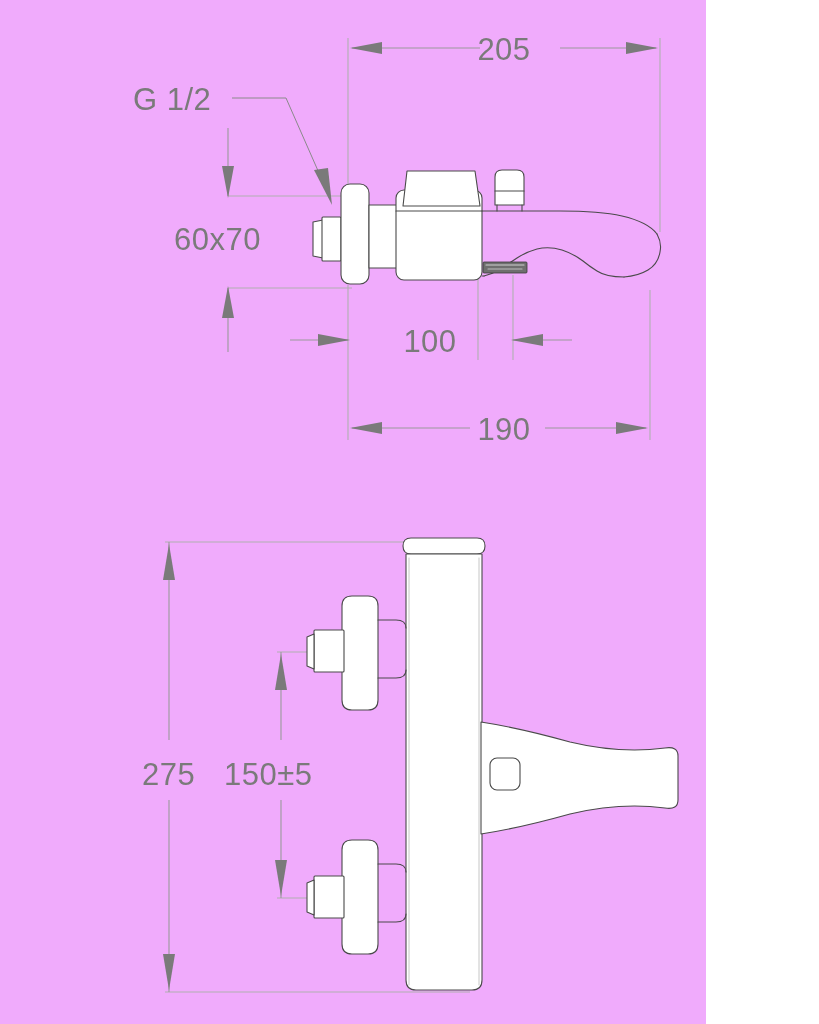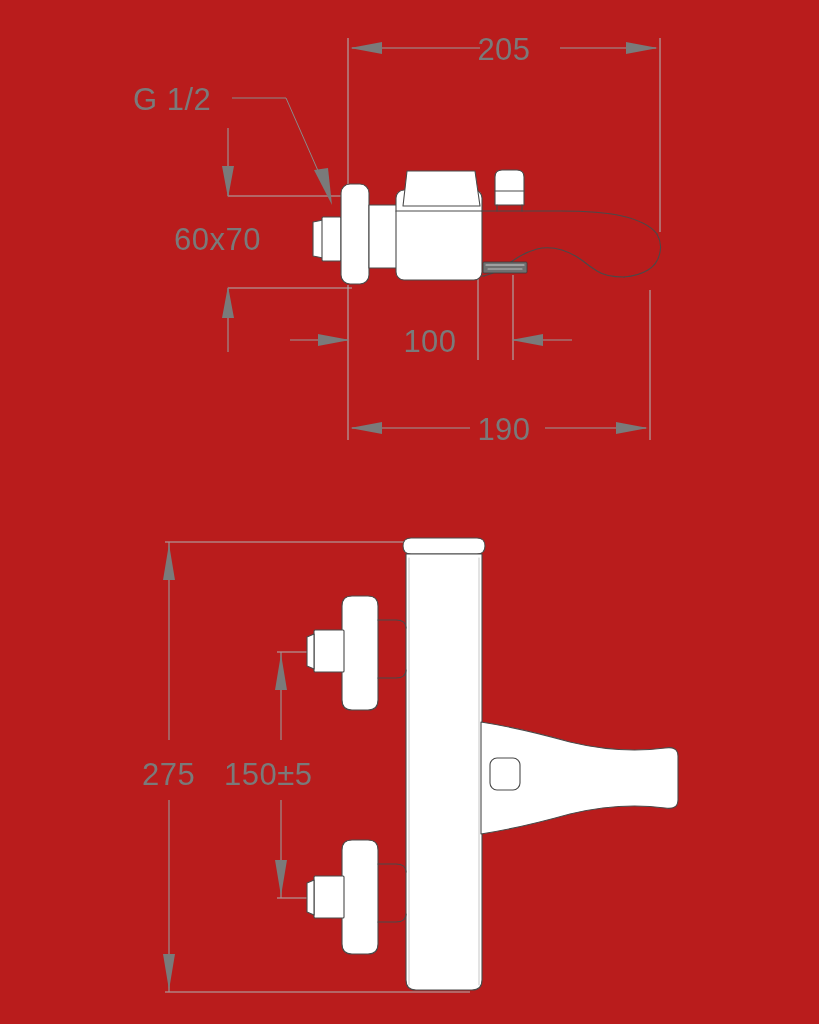--- a/index.html
+++ b/index.html
@@ -9,23 +9,23 @@
     background: #ffffff;
   }
   body {
     width: 819px;
     height: 1024px;
     overflow: hidden;
     font-family: "Liberation Sans", sans-serif;
   }
   #drawing-root {
     position: relative;
-    width: 819px;
+    width: 706px;
     height: 1024px;
-    background: #b91c1c;
+    background: #f0abfc;
   }
   svg.drawing {
     display: block;
     width: 819px;
     height: 1024px;
   }
   .dim-text {
     font-family: "Liberation Sans", sans-serif;
     font-size: 31px;
     fill: #7a7a7a;

